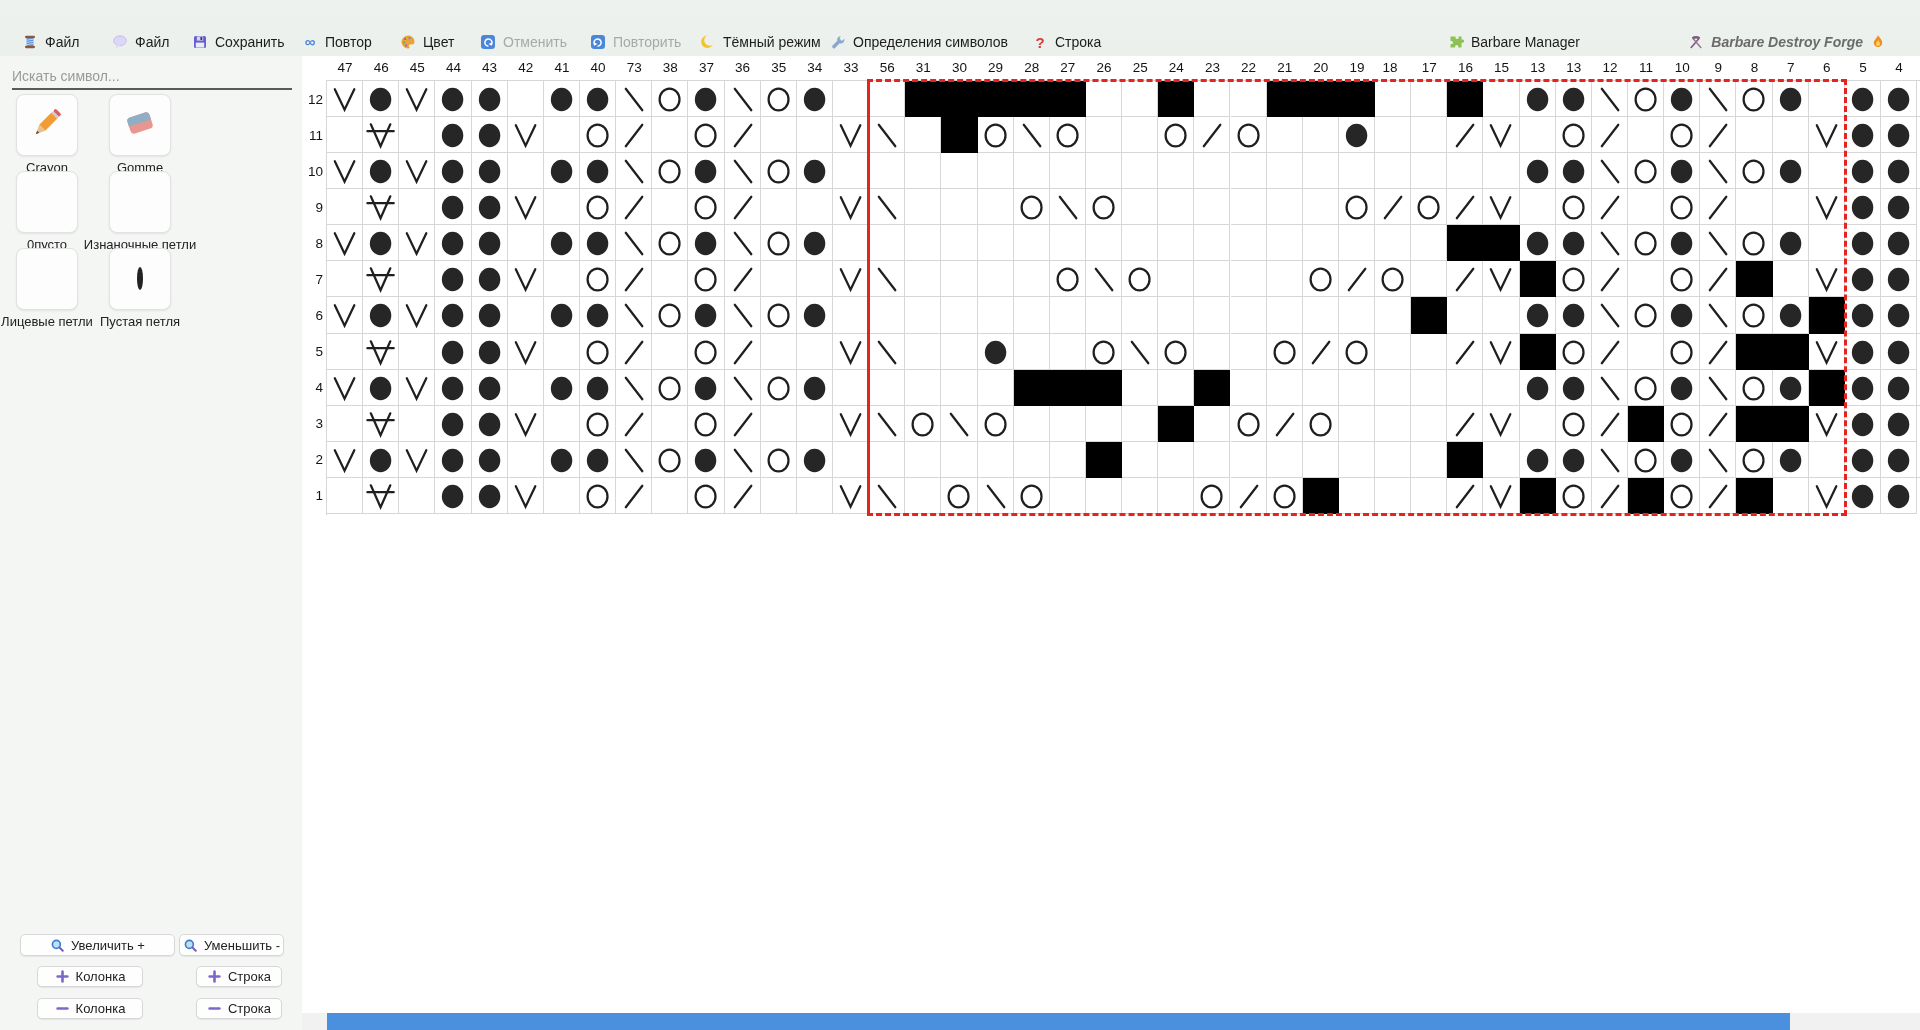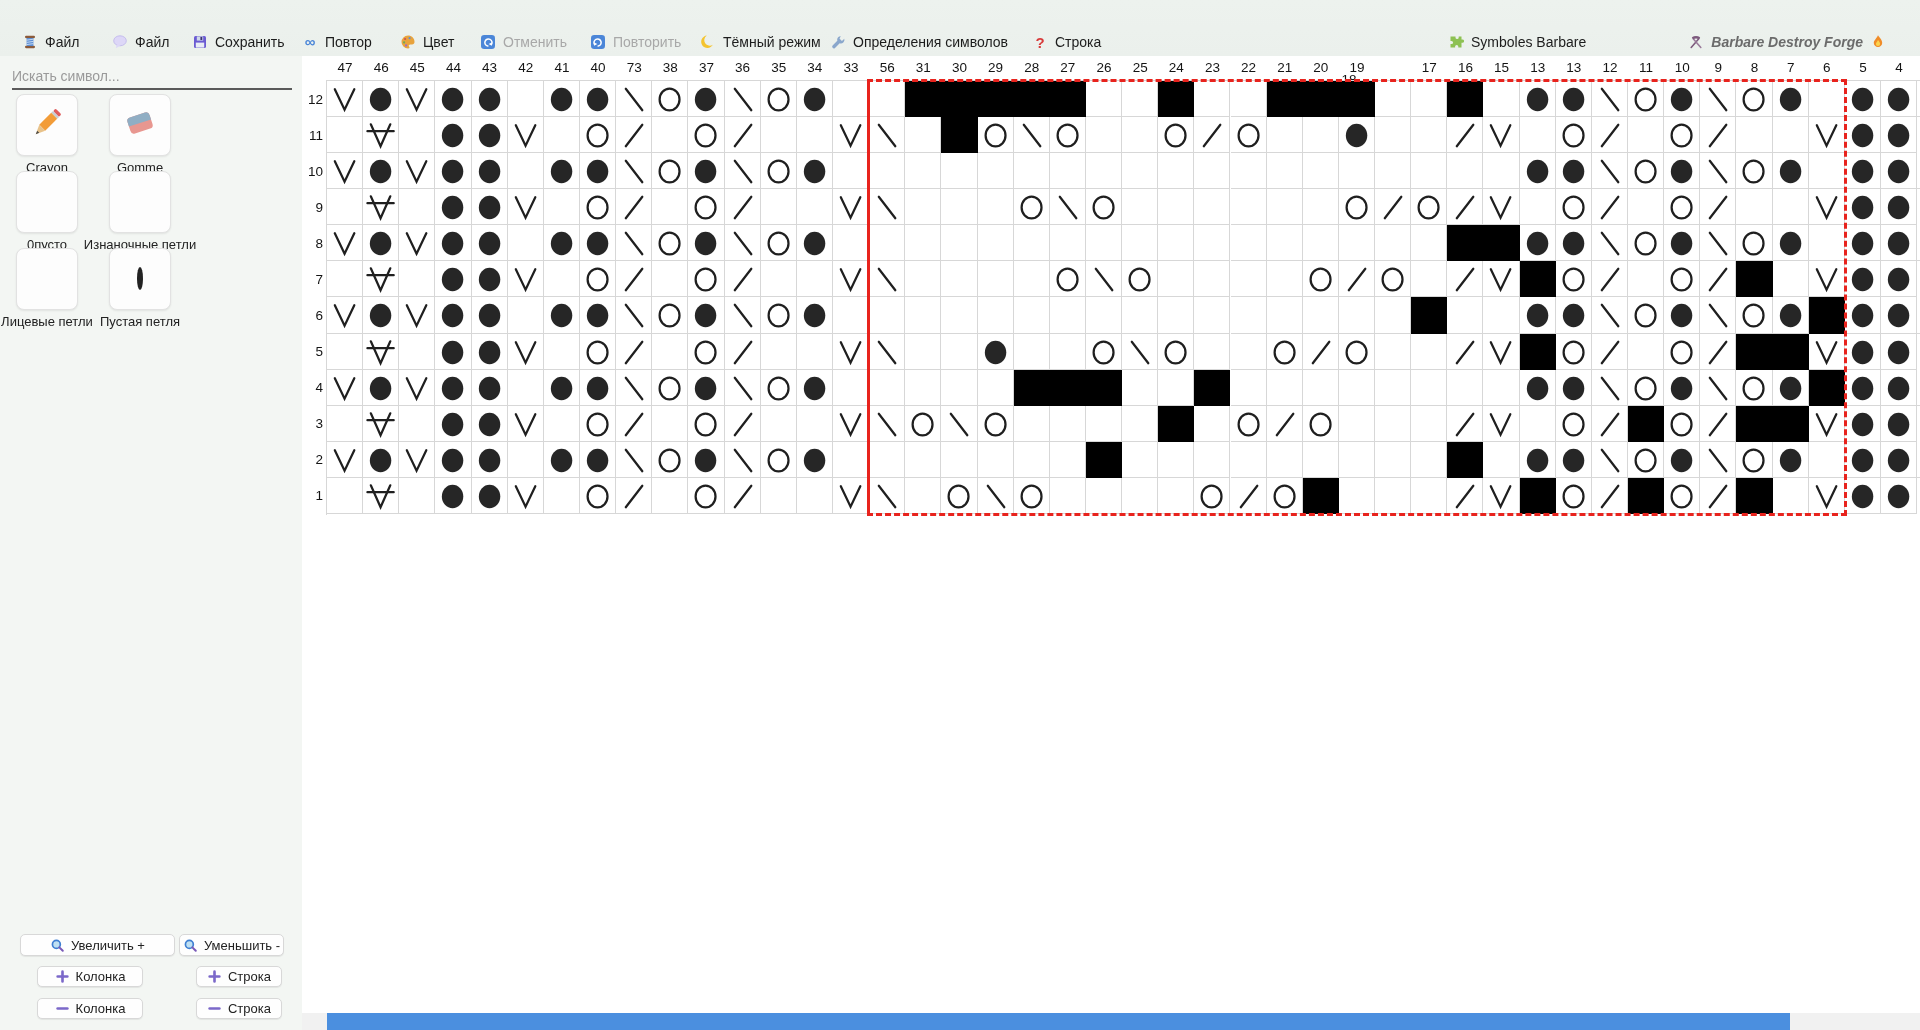--- a/index.html
+++ b/index.html
@@ -153,21 +153,21 @@
           <span class="qmark">?</span>
         </span>
         <span>Строка</span>
       </div>
       <div class="menu-item" style="left: 1448px;">
         <span class="mi">
           <svg viewBox="0 0 16 16">
             <path d="M5.5 2.5 h2 v1 a1.6 1.6 0 0 0 3.2 0 v-1 h2.8 v3 h1 a1.6 1.6 0 0 1 0 3.2 h-1 v4.8 h-3.2 v-1 a1.6 1.6 0 0 0-3.2 0 v1 H2.5 v-3.4 h1 a1.6 1.6 0 0 0 0-3.2 h-1 V2.5 Z" fill="#8dc153"></path>
           </svg>
         </span>
-        <span>Symboles Barbare</span>
+        <span>Barbare Manager</span>
       </div>
       <div class="menu-item" style="right: 34px;">
         <span class="mi">
           <svg viewBox="0 0 16 16">
             <path d="M3.2 13.5 L11 4.5" stroke="#7d5a7d" stroke-width="1.6" stroke-linecap="round"></path>
             <path d="M12.8 13.5 L5 4.5" stroke="#9a7a9a" stroke-width="1.6" stroke-linecap="round"></path>
             <path d="M3.8 3.2 q4.2 -2.2 8.4 0 l-1.5 2.1 q-2.7 -1.5 -5.4 0 Z" fill="#7d5a7d"></path>
           </svg>
         </span>
         <span class="brand">Barbare Destroy Forge</span>
@@ -299,21 +299,21 @@
     <div class="col-header" style="left: 711.66px; width: 36.14px;">28</div>
     <div class="col-header" style="left: 747.8px; width: 36.14px;">27</div>
     <div class="col-header" style="left: 783.94px; width: 36.14px;">26</div>
     <div class="col-header" style="left: 820.08px; width: 36.14px;">25</div>
     <div class="col-header" style="left: 856.22px; width: 36.14px;">24</div>
     <div class="col-header" style="left: 892.36px; width: 36.14px;">23</div>
     <div class="col-header" style="left: 928.5px; width: 36.14px;">22</div>
     <div class="col-header" style="left: 964.64px; width: 36.14px;">21</div>
     <div class="col-header" style="left: 1000.78px; width: 36.14px;">20</div>
     <div class="col-header" style="left: 1036.92px; width: 36.14px;">19</div>
-    <div class="col-header" style="left: 1029px; width: 36.14px; margin-top: 12px;">18</div>
+    <div class="col-header" style="left: 1070px; width: 36.14px;">18</div>
     <div class="col-header" style="left: 1109.2px; width: 36.14px;">17</div>
     <div class="col-header" style="left: 1145.34px; width: 36.14px;">16</div>
     <div class="col-header" style="left: 1181.48px; width: 36.14px;">15</div>
     <div class="col-header" style="left: 1217.62px; width: 36.14px;">13</div>
     <div class="col-header" style="left: 1253.76px; width: 36.14px;">13</div>
     <div class="col-header" style="left: 1289.9px; width: 36.14px;">12</div>
     <div class="col-header" style="left: 1326.04px; width: 36.14px;">11</div>
     <div class="col-header" style="left: 1362.18px; width: 36.14px;">10</div>
     <div class="col-header" style="left: 1398.32px; width: 36.14px;">9</div>
     <div class="col-header" style="left: 1434.46px; width: 36.14px;">8</div>

